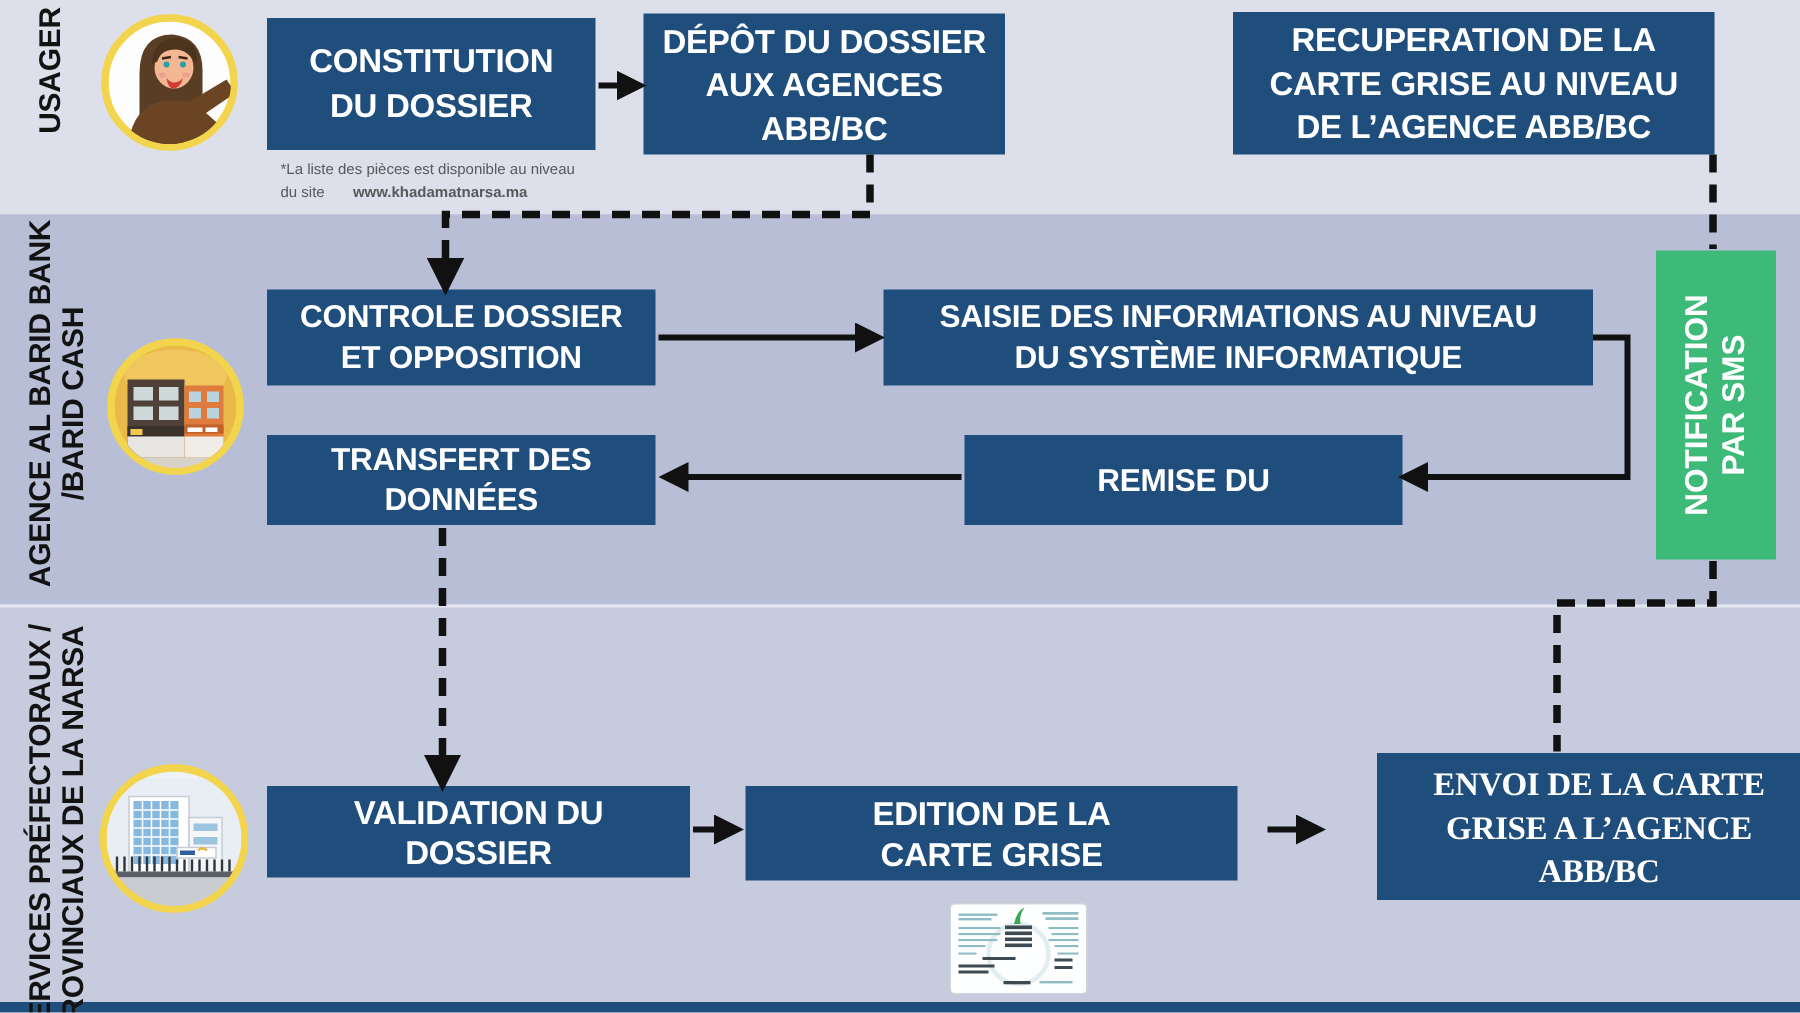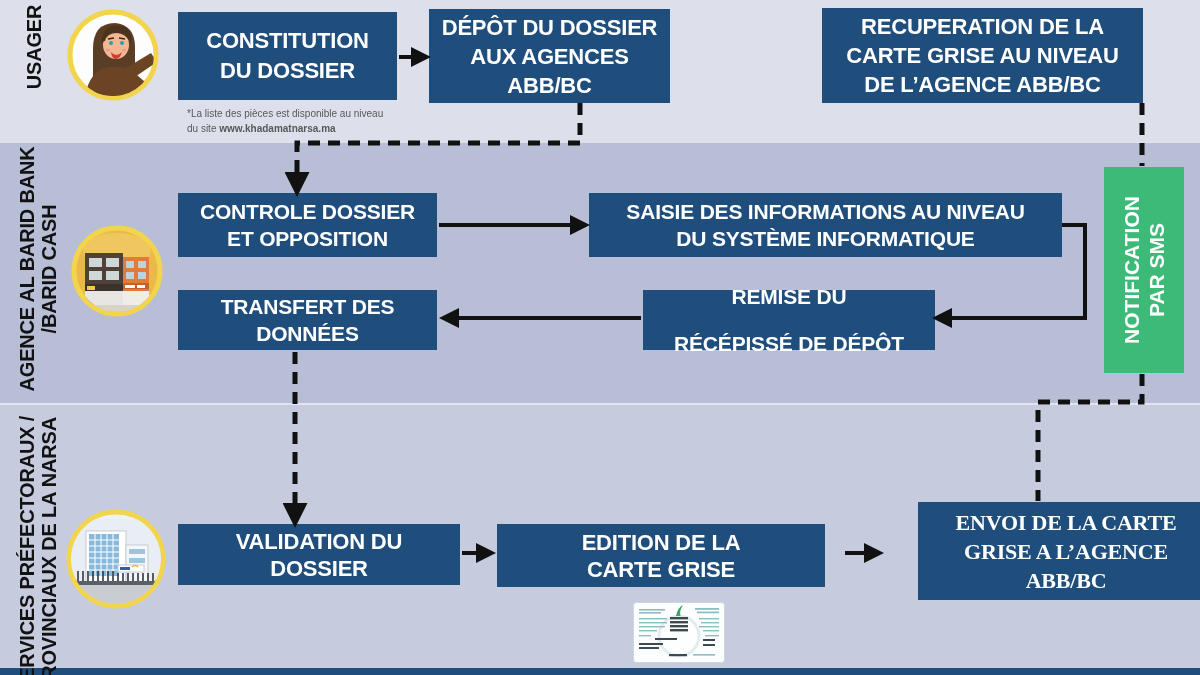--- a/index.html
+++ b/index.html
@@ -34,21 +34,21 @@
   }
   .vgreen .inner{
     transform:rotate(-90deg);color:#fff;font-weight:bold;font-size:21px;line-height:25px;
     text-align:center;white-space:nowrap;letter-spacing:0px;
   }
 
   .note{
     position:absolute;left:187px;top:106px;width:340px;
     color:#57585b;font-size:10px;line-height:15px;font-weight:normal;
   }
-  .note b{font-weight:bold;}
+  .note b{font-weight:bold;margin-left:16px;}
 
   .avatar{position:absolute;border-radius:50%;}
   svg{display:block;}
   #connectors{position:absolute;left:0;top:0;pointer-events:none;}
 </style>
 </head>
 <body>
 
 <div id="stage" style="--navy: #1f4e7c; --green: #3eba78; --lane1: #dde0ea; --lane2: #b7bed6; --lane3: #c6cbde;">
 
@@ -179,21 +179,20 @@
     <span class="bl">DU SYSTÈME INFORMATIQUE</span>
   </div>
 
   <div class="box fs21" style="left:178px;top:290px;width:259px;height:60px;">
     <span class="bl">TRANSFERT DES</span>
     <span class="bl">DONNÉES</span>
   </div>
 
   <div class="box fs21" style="left:643px;top:290px;width:292px;height:60px;gap:20px;">
     <span class="bl">REMISE DU</span>
-    <span class="bl">RÉCÉPISSÉ DE DÉPÔT</span>
   </div>
 
   <div class="vgreen">
     <div class="inner">
       <span class="bl" style="display:block">NOTIFICATION</span>
       <span class="bl" style="display:block">PAR SMS</span>
     </div>
   </div>
 
   <div class="box fs22" style="left:178px;top:524px;width:282px;height:61px;line-height:27px;">

